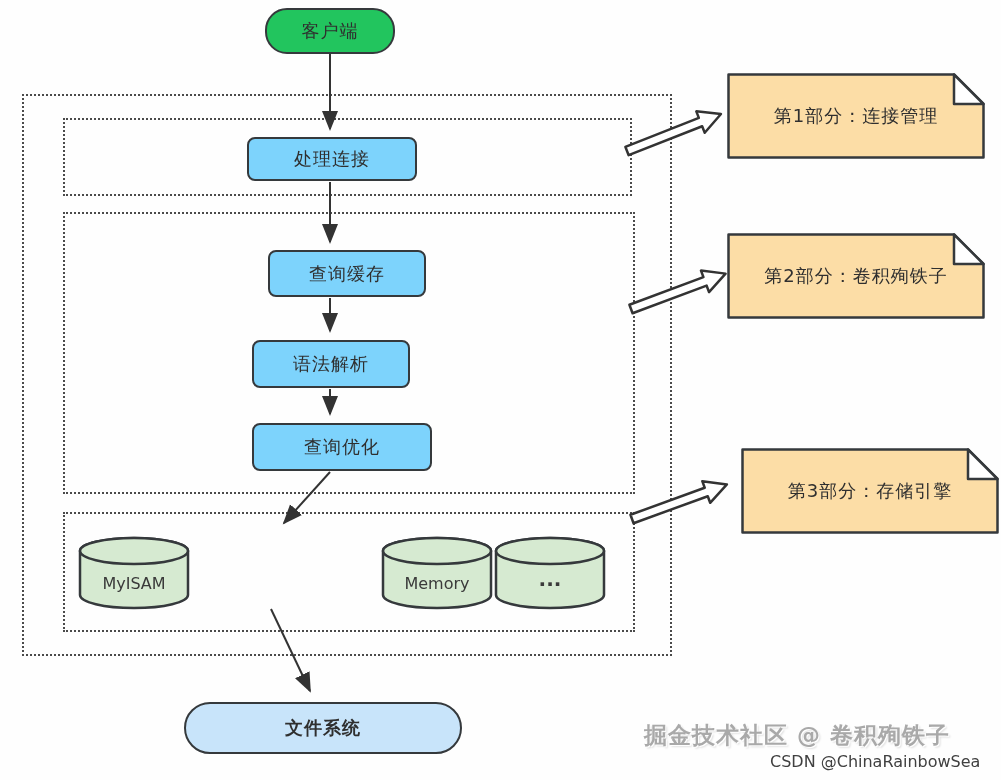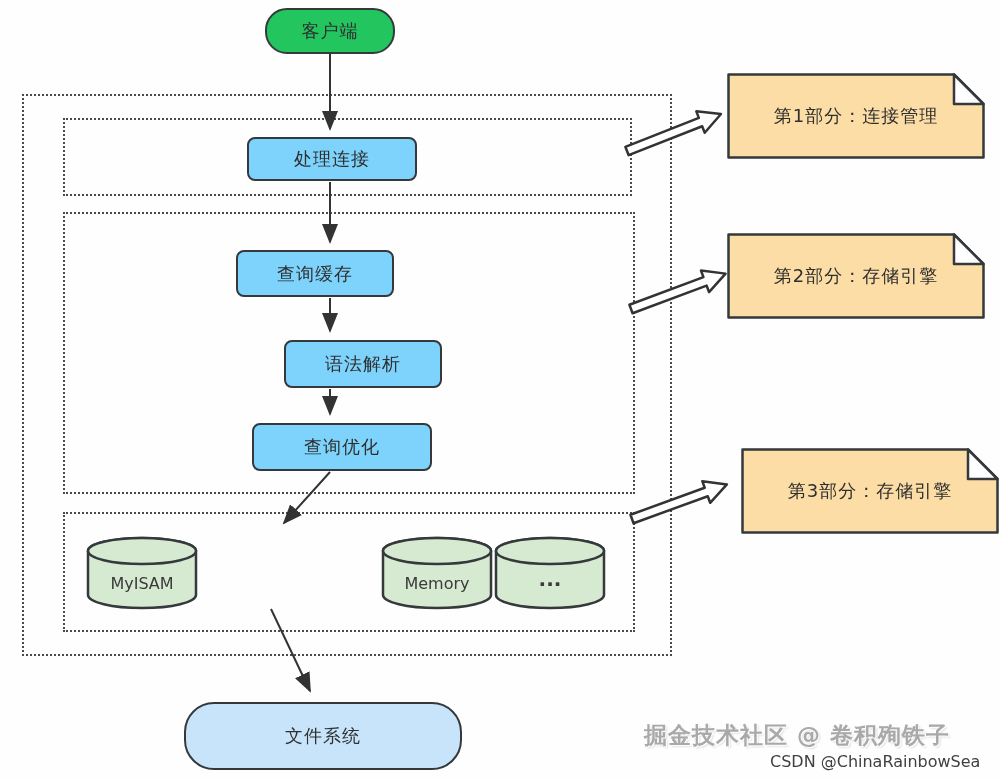--- a/index.html
+++ b/index.html
@@ -17,27 +17,27 @@
   .sec3{left:63px;top:512px;width:568px;height:116px;}
   
   .node{
     position:absolute;display:flex;align-items:center;justify-content:center;
     border:2.5px solid #35393c;font-size:18px;letter-spacing:1px;color:#2f2f2f;
     box-sizing:border-box;
   }
   .client{left:265px;top:8px;width:130px;height:46px;border-radius:22px;background:#22c55e;}
   .green{background:#7dd3fc;border-radius:8px;}
   .handle{left:247px;top:137px;width:170px;height:44px;}
-  .cache{left:236px;top:250px;width:158px;height:47px;}
-  .parse{left:252px;top:340px;width:158px;height:48px;margin-left:32px;}
+  .cache{left:268px;top:250px;width:158px;height:47px;}
+  .parse{left:252px;top:340px;width:158px;height:48px;}
   .optimize{left:252px;top:423px;width:180px;height:48px;}
-  .file{left:184px;top:702px;width:278px;height:68px;border-radius:30px;background:#c8e4fa;}
+  .file{left:184px;top:702px;width:278px;height:52px;border-radius:30px;background:#c8e4fa;font-weight:bold;}
   
   .cyl{position:absolute;width:112px;height:74px;}
-  .cyl-myisam{left:86px;top:536px;}
+  .cyl-myisam{left:78px;top:536px;}
   .cyl-innodb{left:217px;top:536px;}
   .cyl-memory{left:357px;top:536px;padding-left:24px;}
   .cyl-dots{left:494px;top:536px;}
   .cyl text{font-family:"DejaVu Sans","Liberation Sans",sans-serif;}
   
   .note{position:absolute;width:258px;height:86px;}
   .note-1{left:727px;top:73px;}
   .note-2{left:727px;top:233px;}
   .note-3{left:741px;top:448px;}
   .note svg{position:absolute;left:0;top:0;}
@@ -149,21 +149,21 @@
       <path d="M1.5,1.5 H227 L256.5,31 V84.5 H1.5 Z" fill="#fcdda6" stroke="#35393c" stroke-width="2.5" stroke-linejoin="round"></path>
       <path d="M227,1.5 V31 H256.5 Z" fill="#ffffff" stroke="#35393c" stroke-width="2.5" stroke-linejoin="round"></path>
     </svg>
     <span class="note-label">第1部分：连接管理</span>
   </div>
   <div class="note note-2">
     <svg width="258" height="86" viewBox="0 0 258 86">
       <path d="M1.5,1.5 H227 L256.5,31 V84.5 H1.5 Z" fill="#fcdda6" stroke="#35393c" stroke-width="2.5" stroke-linejoin="round"></path>
       <path d="M227,1.5 V31 H256.5 Z" fill="#ffffff" stroke="#35393c" stroke-width="2.5" stroke-linejoin="round"></path>
     </svg>
-    <span class="note-label">第2部分：存储引擎</span>
+    <span class="note-label">第2部分：卷积殉铁子</span>
   </div>
   <div class="note note-3">
     <svg width="258" height="86" viewBox="0 0 258 86">
       <path d="M1.5,1.5 H227 L256.5,31 V84.5 H1.5 Z" fill="#fcdda6" stroke="#35393c" stroke-width="2.5" stroke-linejoin="round"></path>
       <path d="M227,1.5 V31 H256.5 Z" fill="#ffffff" stroke="#35393c" stroke-width="2.5" stroke-linejoin="round"></path>
     </svg>
     <span class="note-label">第3部分：存储引擎</span>
   </div>
 
   <div class="wm1">掘金技术社区 @ 卷积殉铁子</div>

